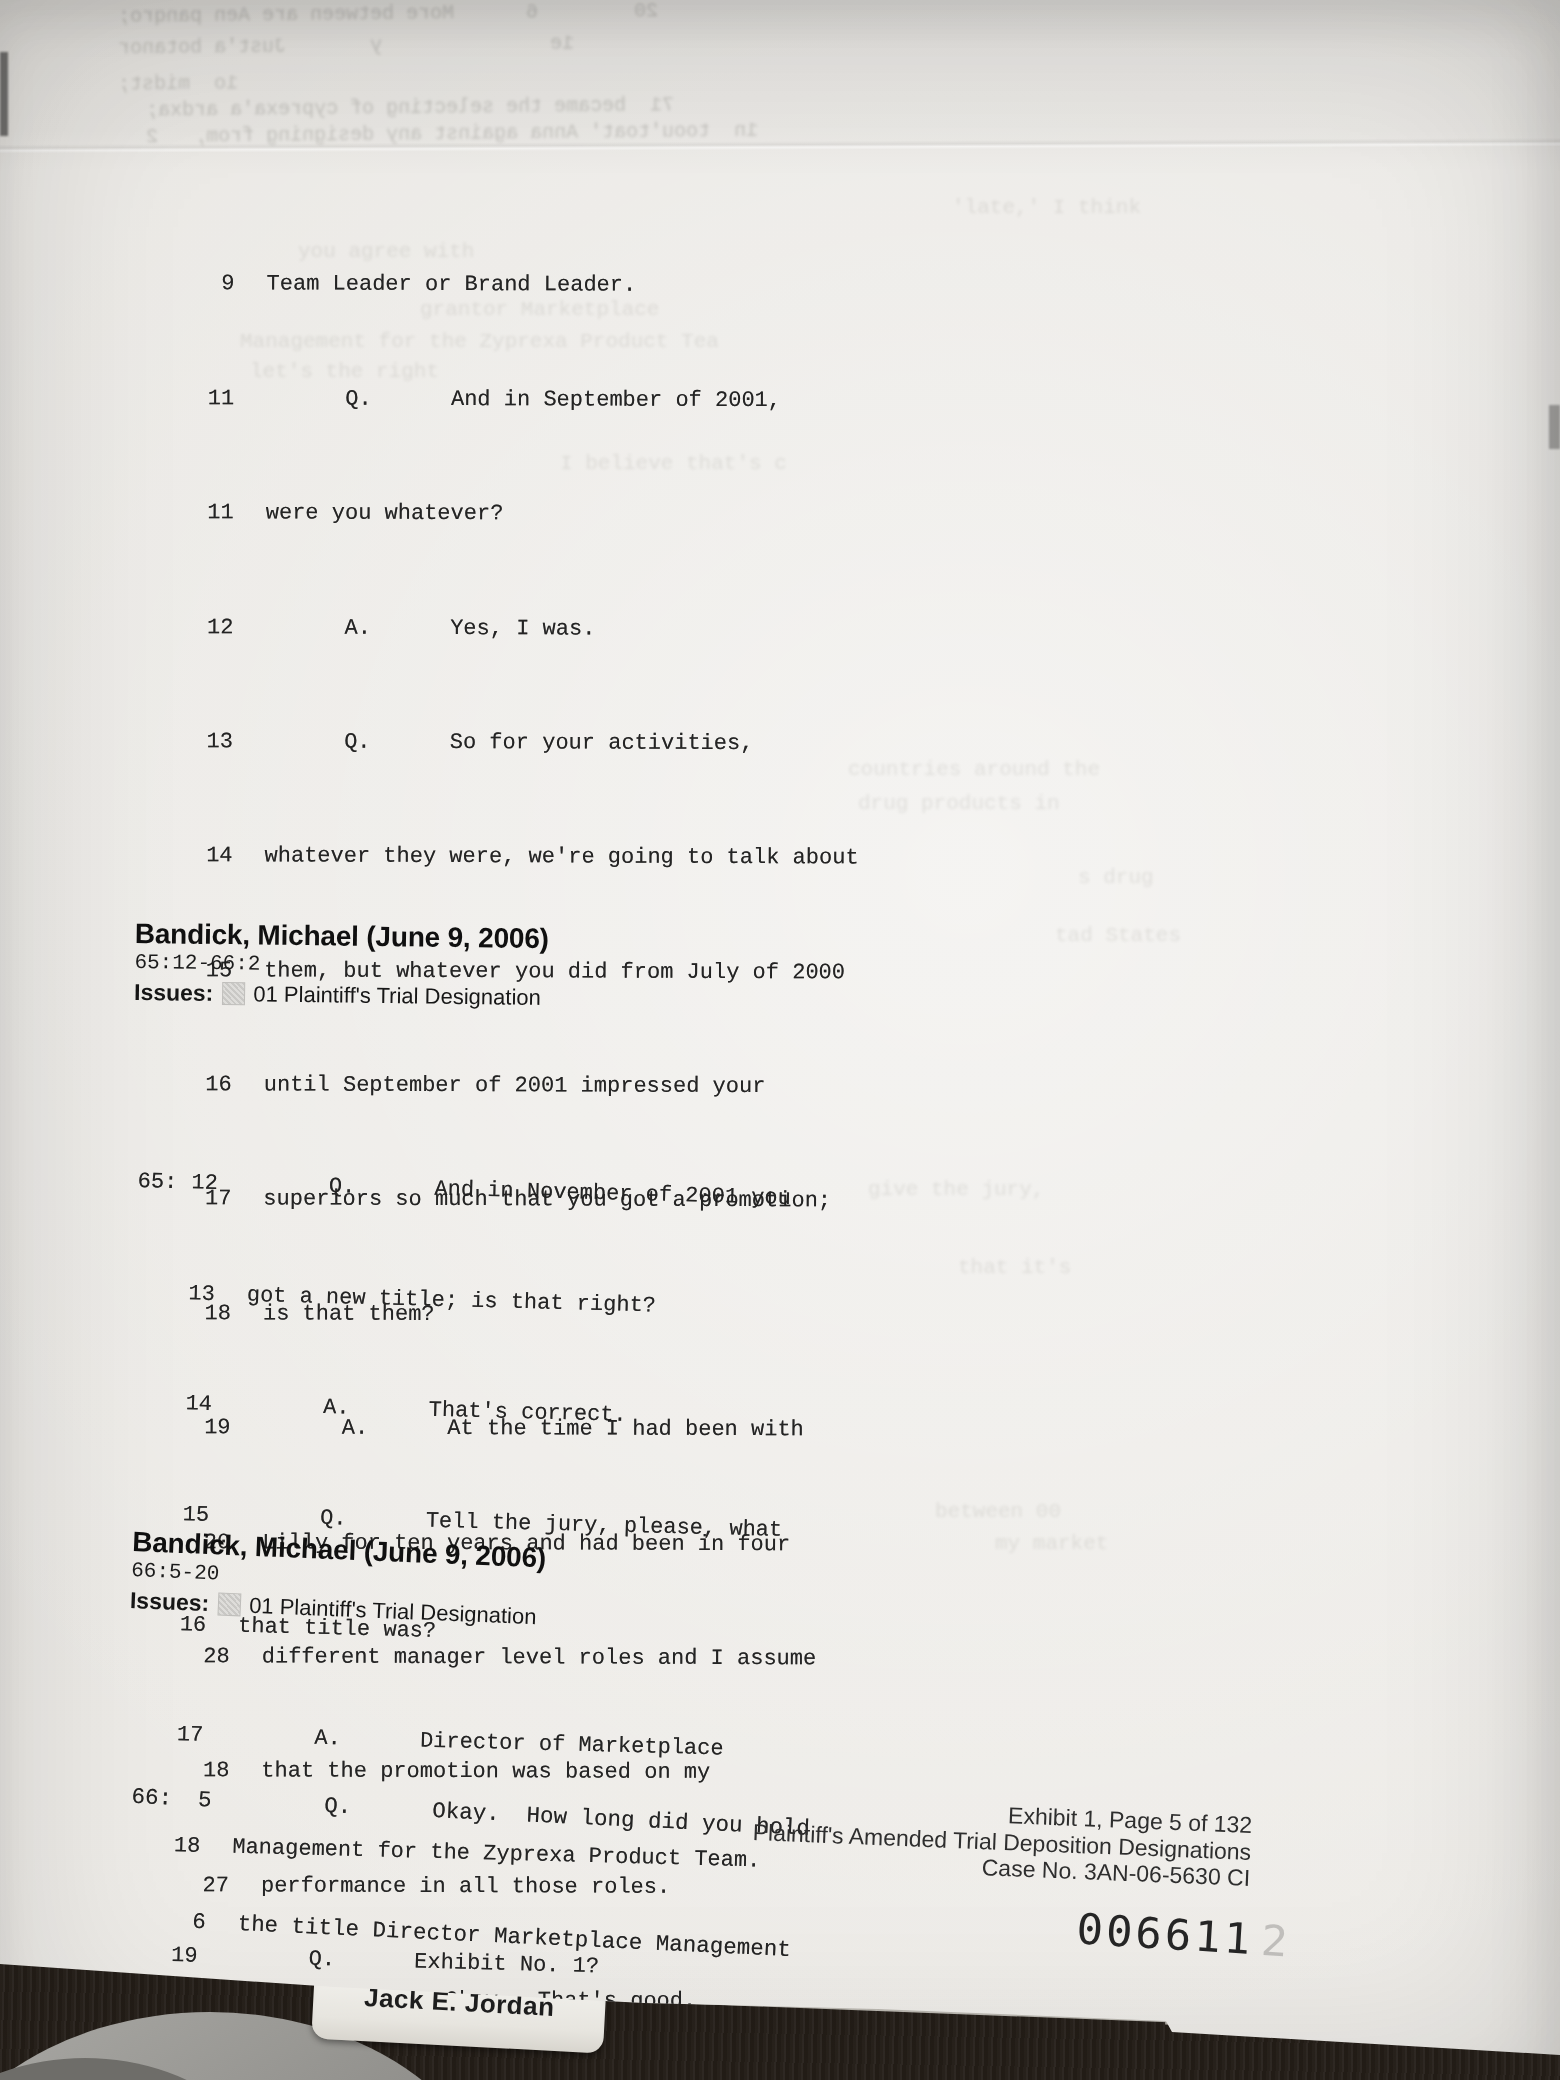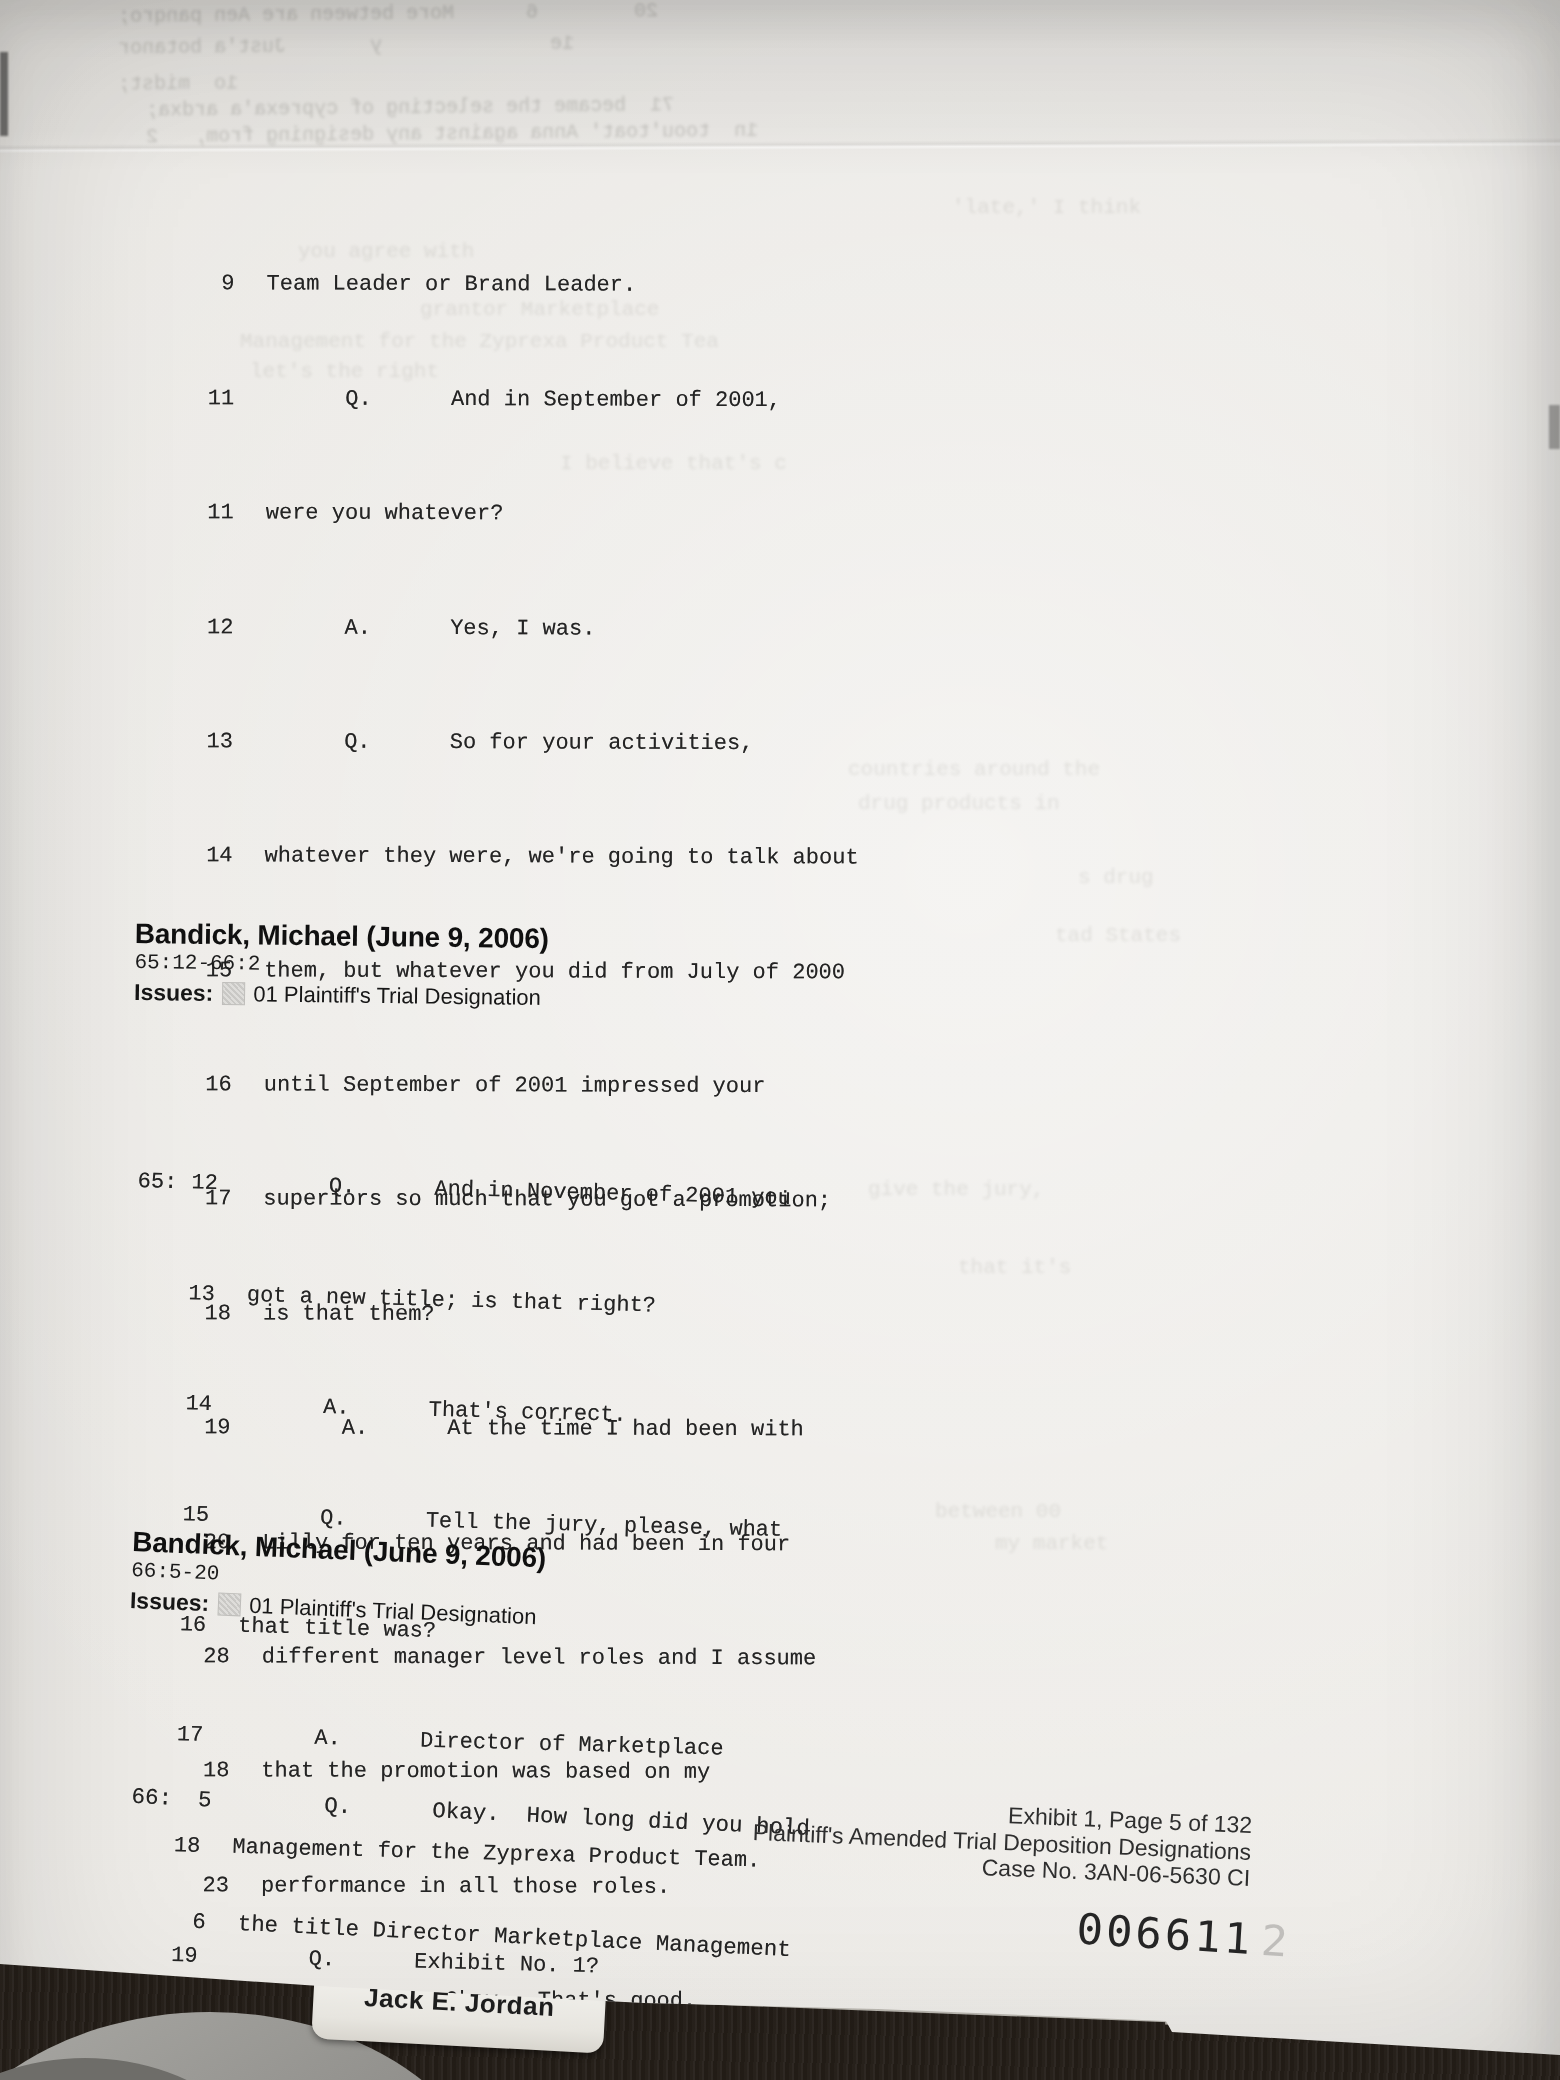--- a/index.html
+++ b/index.html
@@ -226,21 +226,21 @@
         </div>
       
         <div class="trow">
           <span class="lp"></span>
           <span class="ln">18</span>
           <span class="lt">that the promotion was based on my</span>
         </div>
       
         <div class="trow">
           <span class="lp"></span>
-          <span class="ln">23</span>
+          <span class="ln">27</span>
           <span class="lt">performance in all those roles.</span>
         </div>
       
         <div class="trow">
           <span class="lp"></span>
           <span class="ln">24</span>
           <span class="lt">      Q.      Okay.  That's good.</span>
         </div>
       
         

